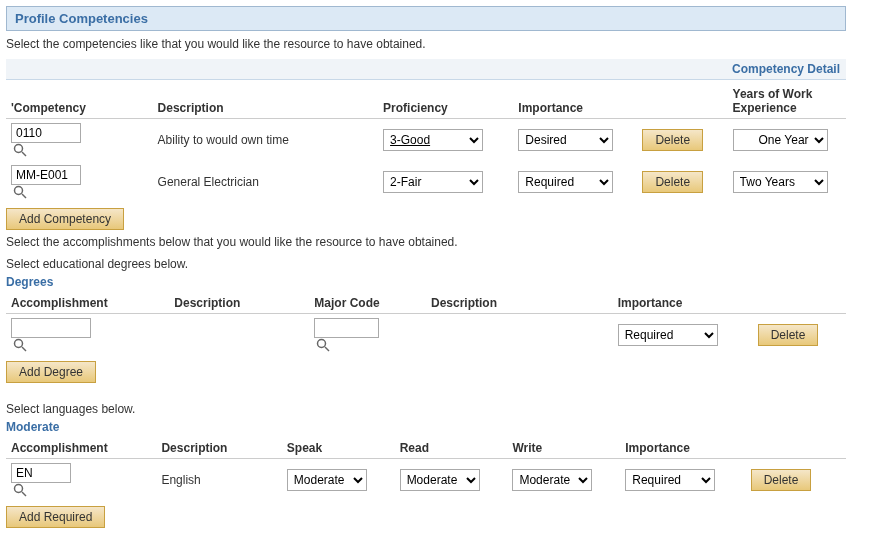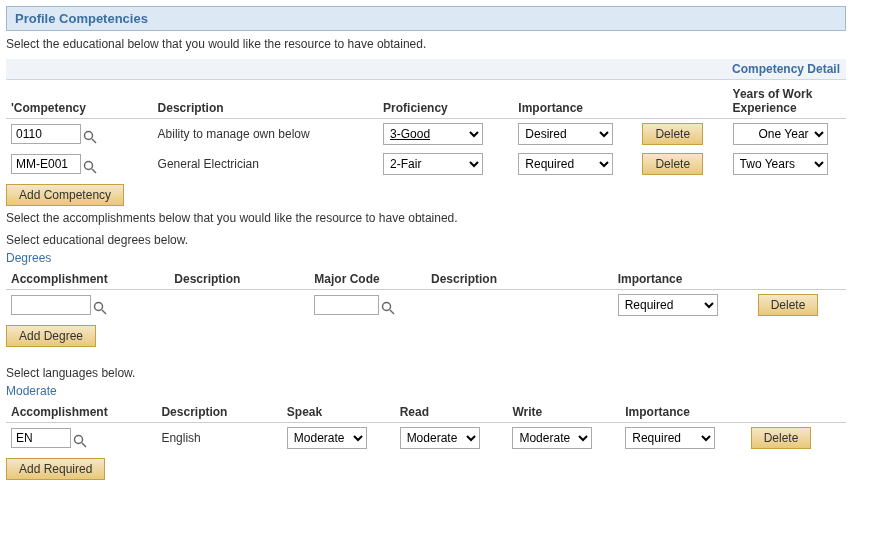--- a/index.html
+++ b/index.html
@@ -99,45 +99,46 @@
       cursor: pointer;
       vertical-align: middle;
       margin-left: 2px;
     }
     .search-icon svg {
       width: 14px;
       height: 14px;
     }
     .input-with-search {
       display: inline-flex;
-      align-items: flex-end;
+      align-items: flex-start;
+      flex-direction: column;
     }
     .subsection-label {
       color: #3a6ea5;
-      font-weight: normal;
+      font-weight: bold;
       font-size: 12px;
       margin-bottom: 4px;
       margin-top: 4px;
     }
     .sub-desc {
       font-size: 12px;
       margin-bottom: 4px;
     }
   </style>
 </head>
 <body>
 
 <div class="page-container">
 
   
   <div class="section-header">
     <span>Profile Competencies</span>
   </div>
 
-  <p class="section-desc">Select the educational below that you would like the resource to have obtained.</p>
+  <p class="section-desc">Select the competencies like that you would like the resource to have obtained.</p>
 
   <div class="subsection-header">
     <span>Competency Detail</span>
   </div>
 
   <table class="data-table">
     <thead>
       <tr>
         <th class="th-small">'Competency</th>
         <th class="th-desc">Description</th>
@@ -151,21 +152,21 @@
     <tr>
           <td><div class="input-with-search">
       <input type="text" style="width: 70px;" value="0110">
       <span class="search-icon">
         <svg viewBox="0 0 14 14" xmlns="http://www.w3.org/2000/svg">
           <circle cx="5.5" cy="5.5" r="4" stroke="#666" stroke-width="1.5" fill="none"></circle>
           <line x1="9" y1="9" x2="13" y2="13" stroke="#666" stroke-width="1.5"></line>
         </svg>
       </span>
     </div></td>
-          <td>Ability to manage own below</td>
+          <td>Ability to would own time</td>
           <td><select style="width: 100px; text-decoration: underline;"><option value="1-Poor">1-Poor</option><option value="2-Fair">2-Fair</option><option value="3-Good" selected="">3-Good</option><option value="4-Very Good">4-Very Good</option><option value="5-Excellent">5-Excellent</option></select></td>
           <td><select style="width: 95px;"><option value="Desired">Desired</option><option value="Required">Required</option><option value="Optional">Optional</option></select></td>
           <td><button class="btn-delete">Delete</button></td>
           <td><select style="width: 95px; text-align: right;"><option value="One Year">One Year</option><option value="Two Years">Two Years</option><option value="Three Years">Three Years</option><option value="Four Years">Four Years</option><option value="Five Years">Five Years</option></select></td>
         </tr>
         <tr>
           <td><div class="input-with-search">
       <input type="text" style="width: 70px;" value="MM-E001">
       <span class="search-icon">
         <svg viewBox="0 0 14 14" xmlns="http://www.w3.org/2000/svg">

